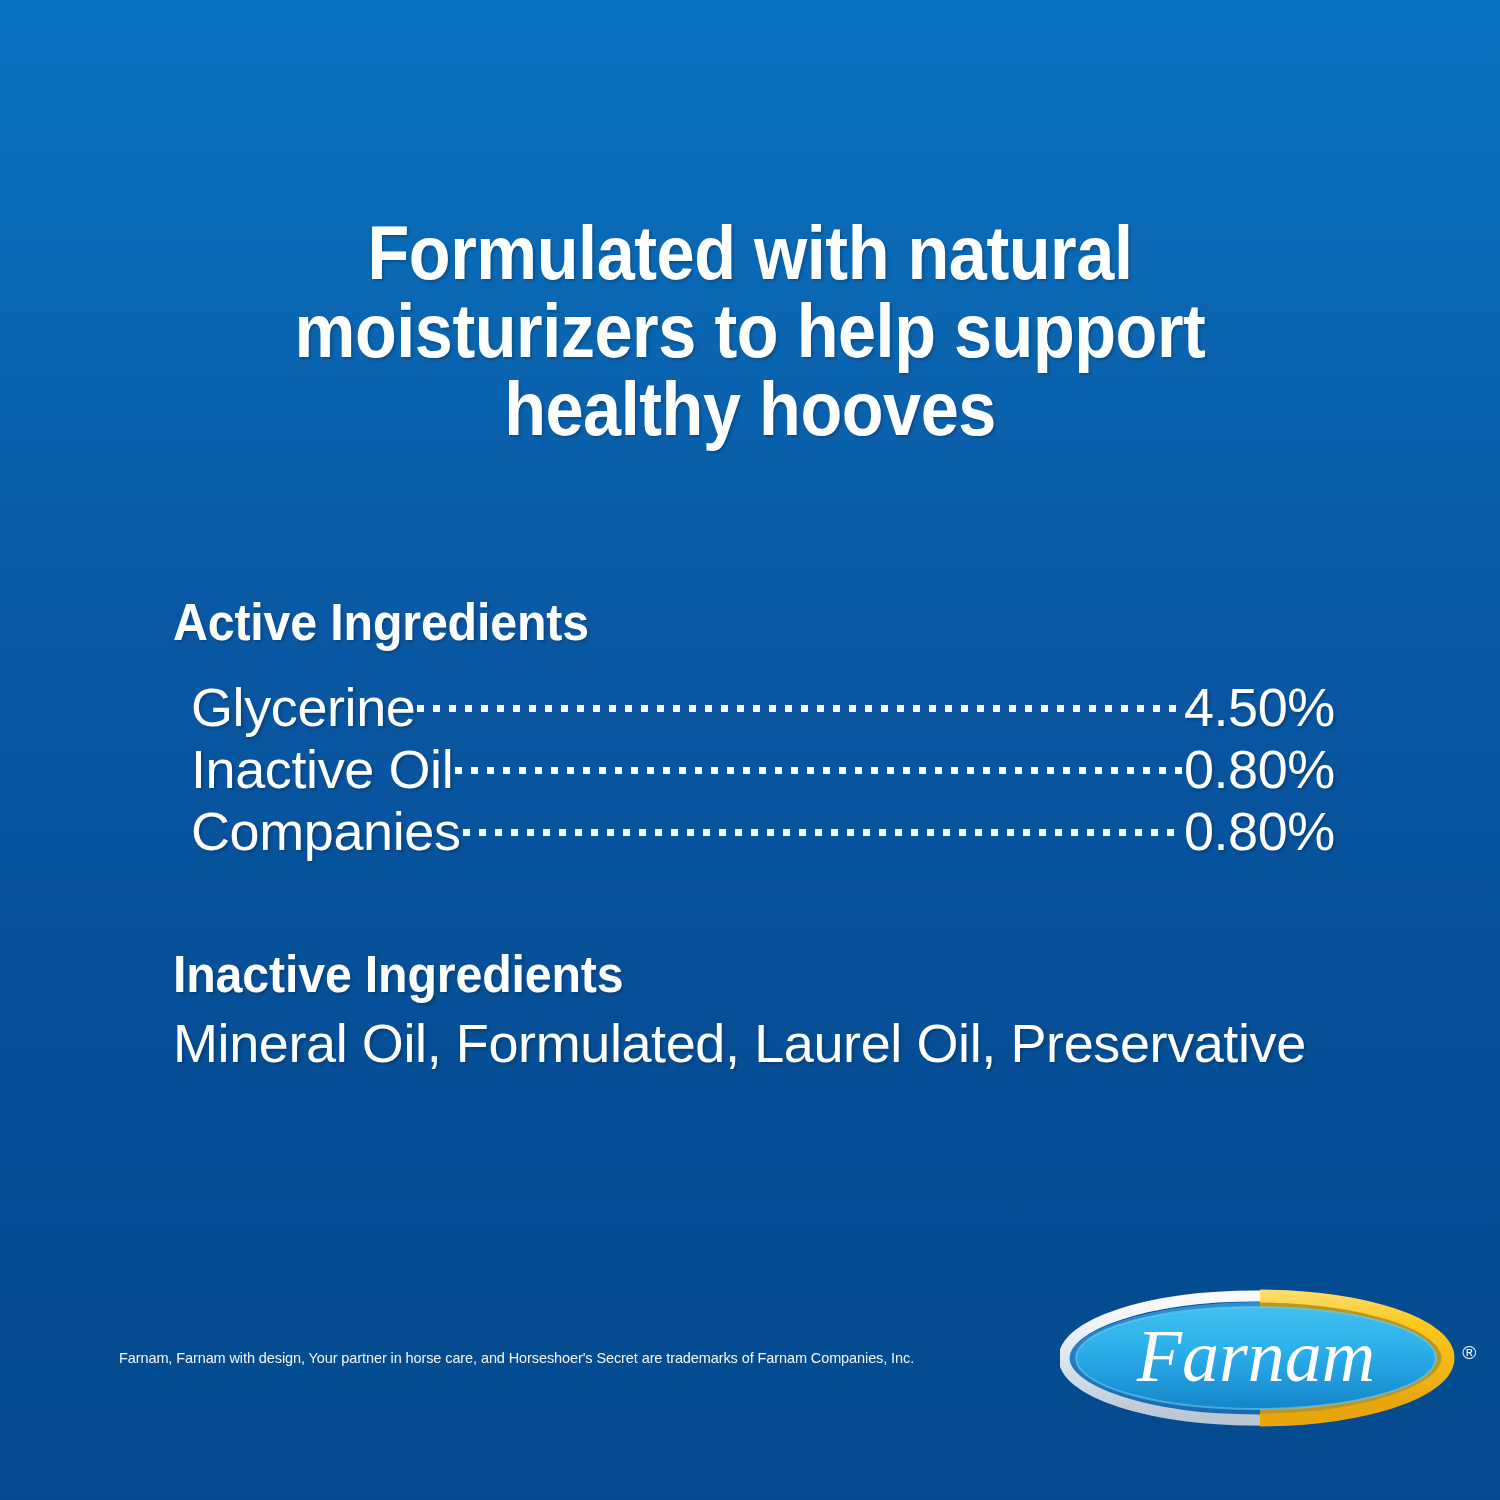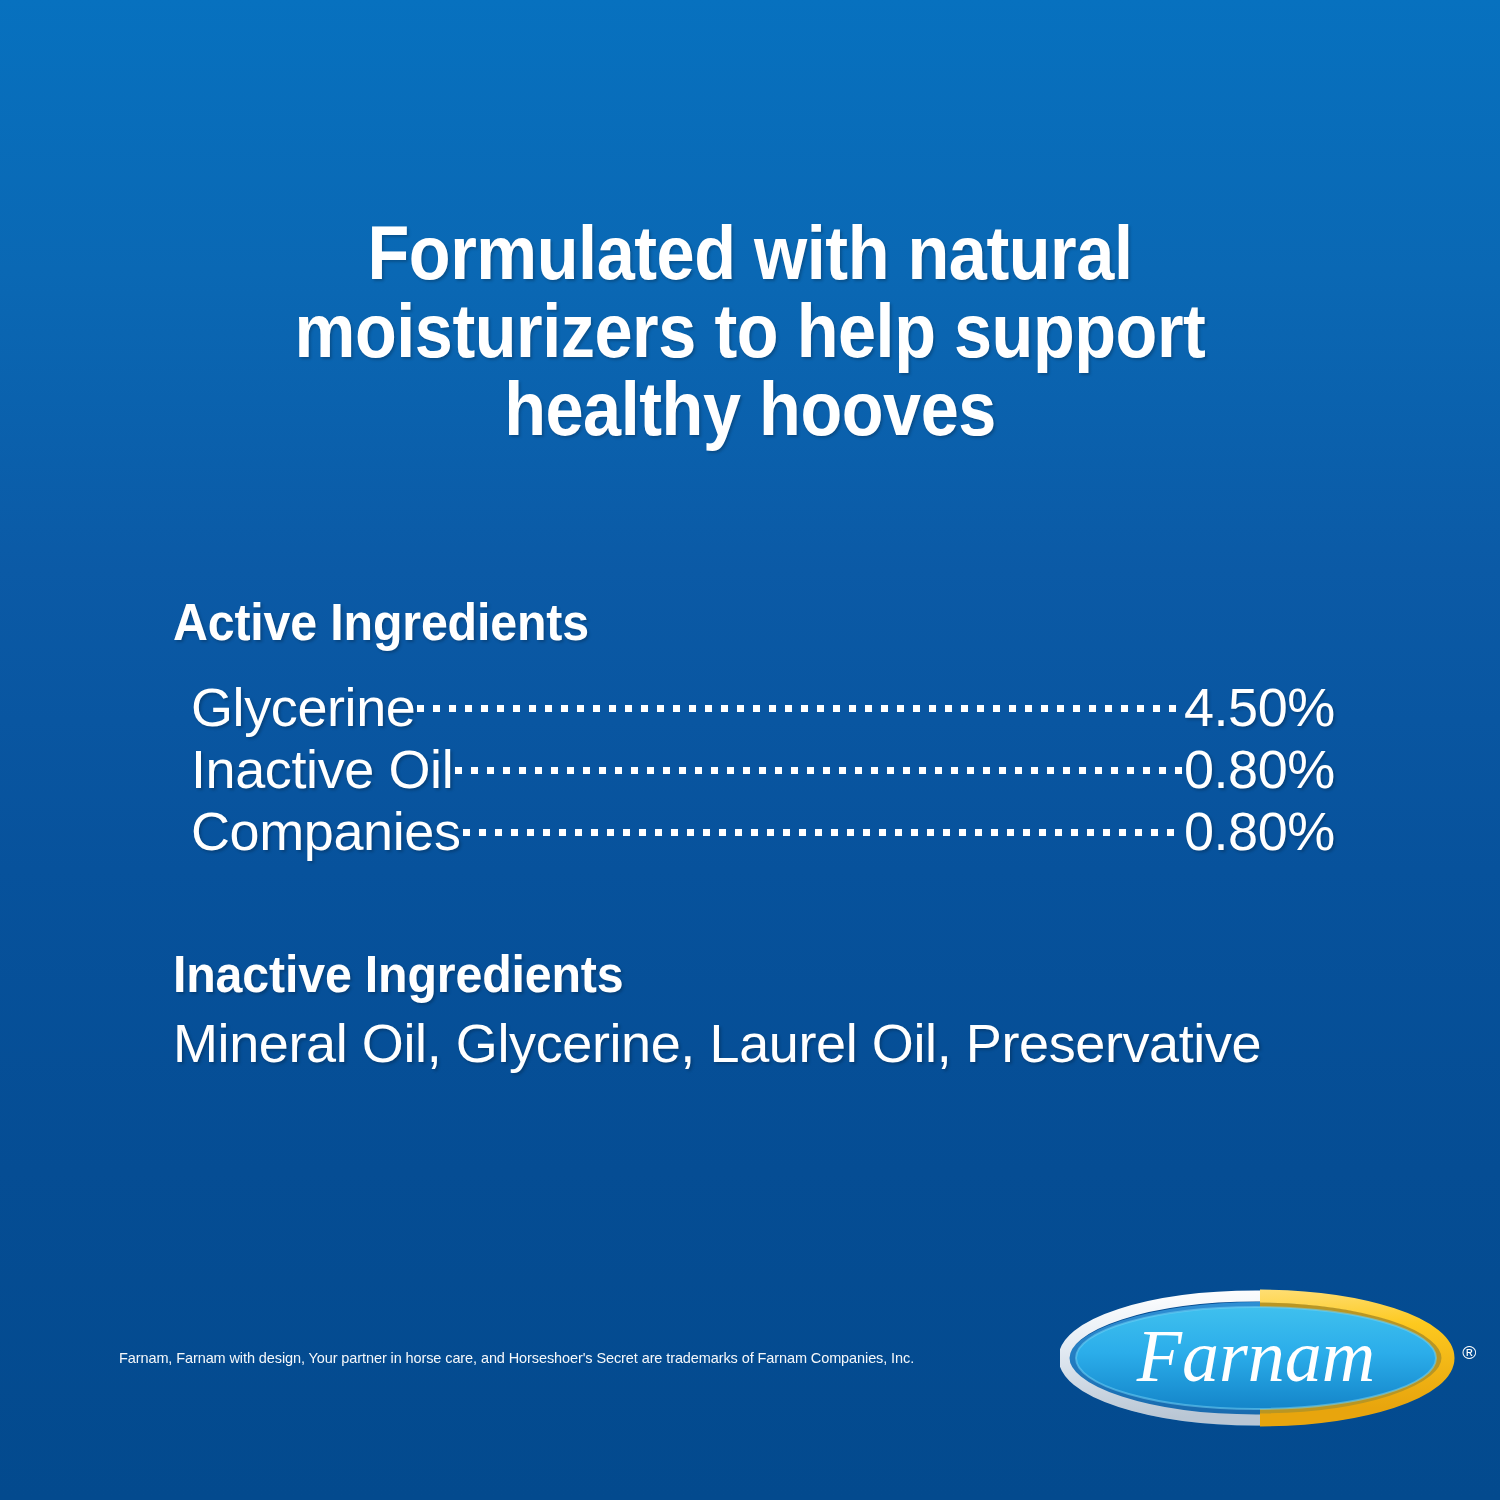--- a/index.html
+++ b/index.html
@@ -184,21 +184,21 @@
     <div class="ing-row">
       <span class="ing-name">Companies</span>
       <span class="ing-dots"></span>
       <span class="ing-val">0.80%</span>
     </div>
 
   </div>
 
   <div id="inactive-head" class="section-head">Inactive Ingredients</div>
 
-  <div id="inactive-body">Mineral Oil, Glycerine, Laurel Oil, Preservative</div>
+  <div id="inactive-body">Mineral Oil, Formulated, Laurel Oil, Preservative</div>
 
   <div id="legal">Farnam, Farnam with design, Your partner in horse care, and Horseshoer's Secret are trademarks of Farnam Companies, Inc.</div>
 
   <div id="logo">
     <svg viewBox="0 0 420 150" xmlns="http://www.w3.org/2000/svg" aria-hidden="true">
       <defs>
         <linearGradient id="gInner" x1="0" y1="0" x2="0" y2="1">
           <stop offset="0%" stop-color="#3fc0ee"></stop>
           <stop offset="45%" stop-color="#2badea"></stop>
           <stop offset="100%" stop-color="#1485c9"></stop>

